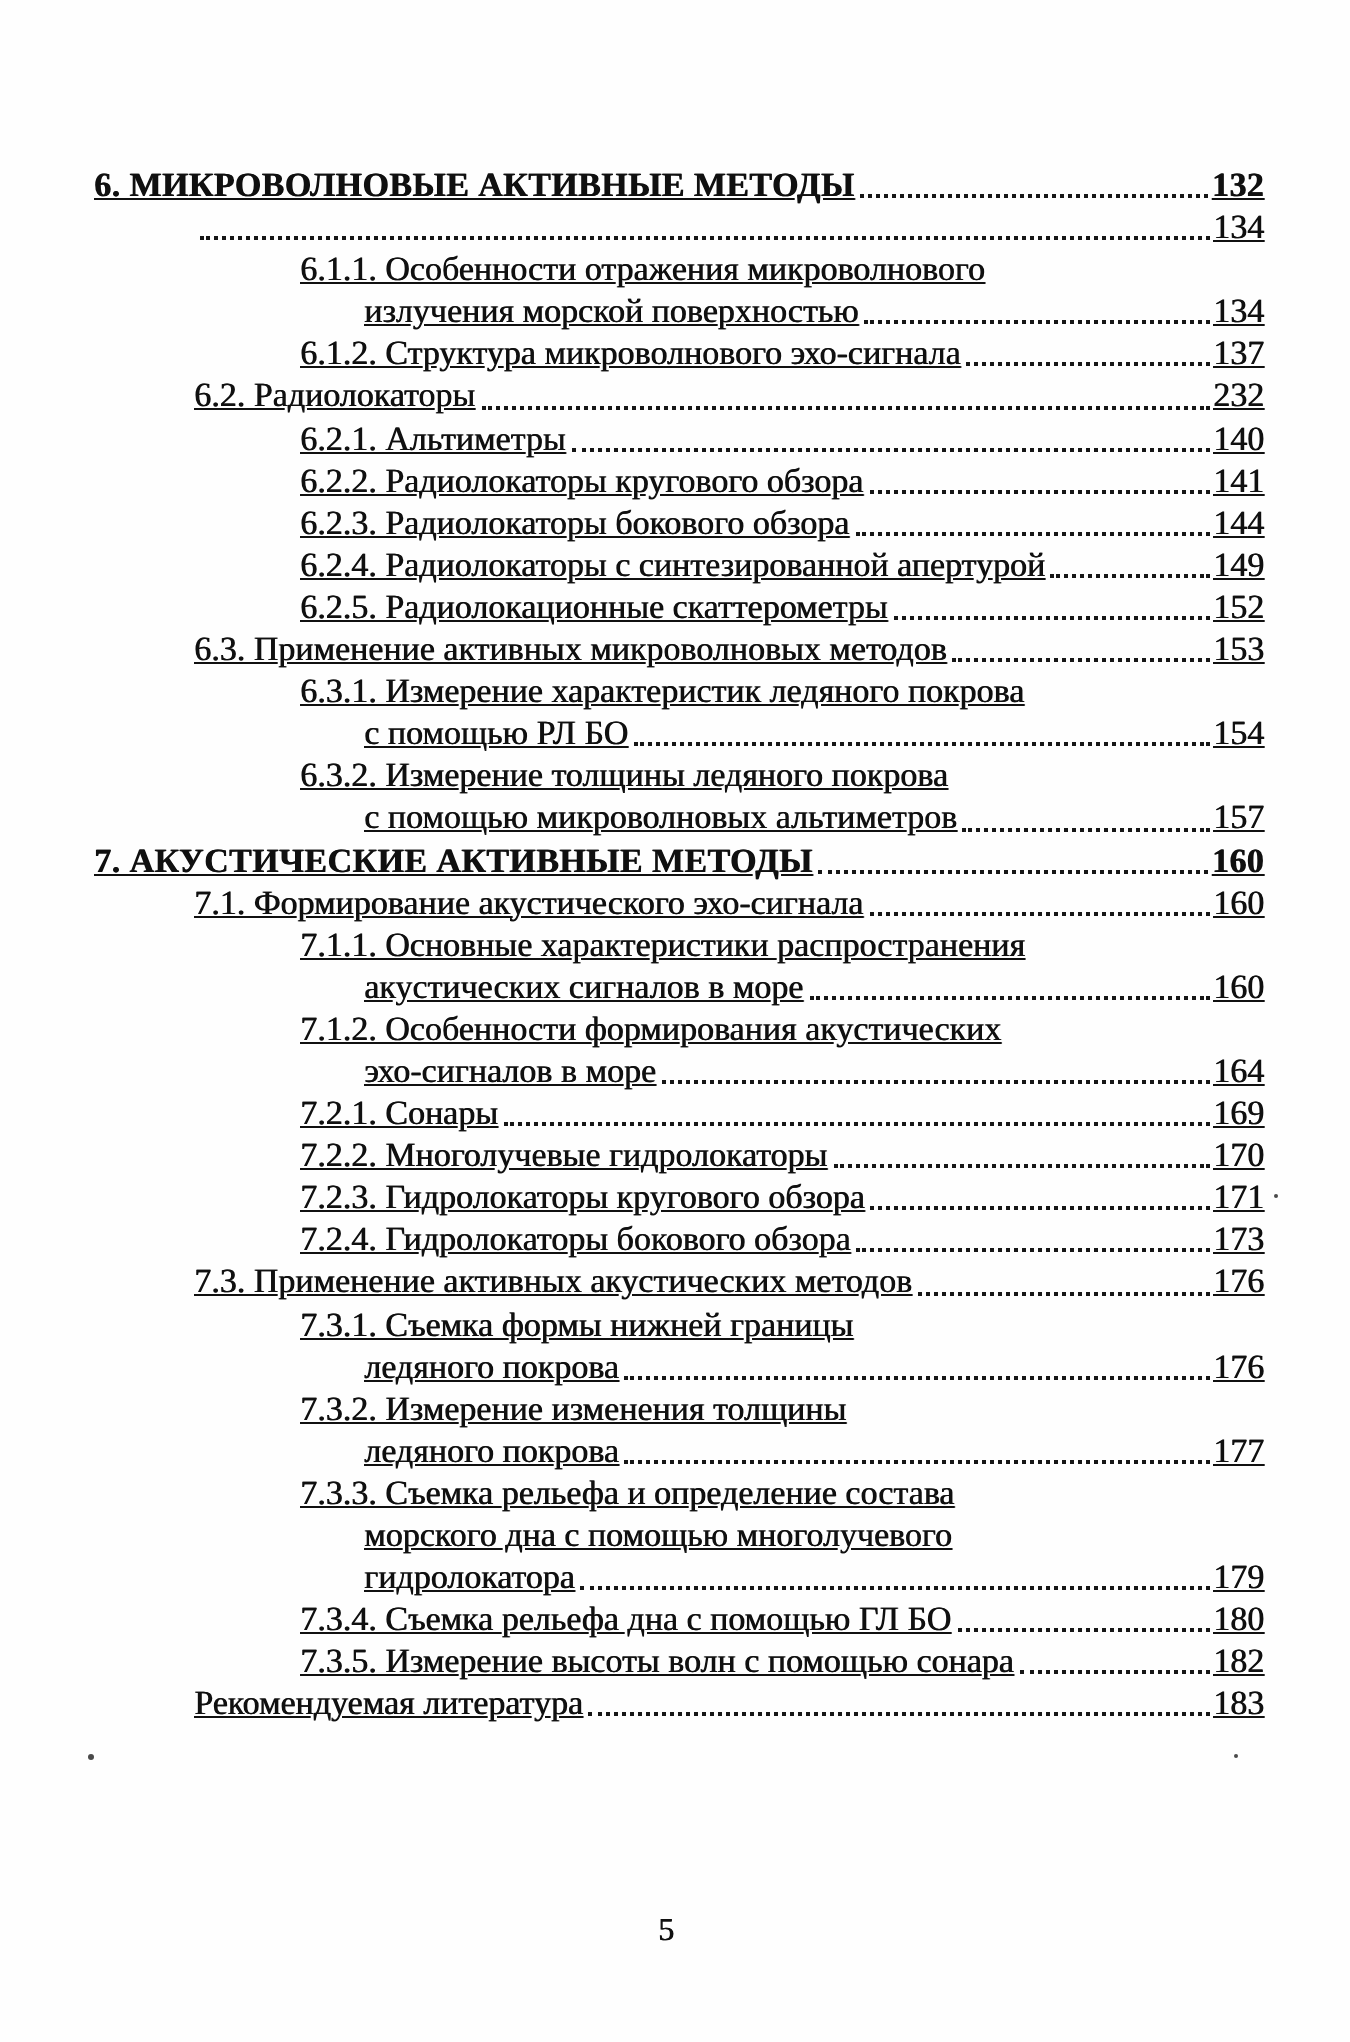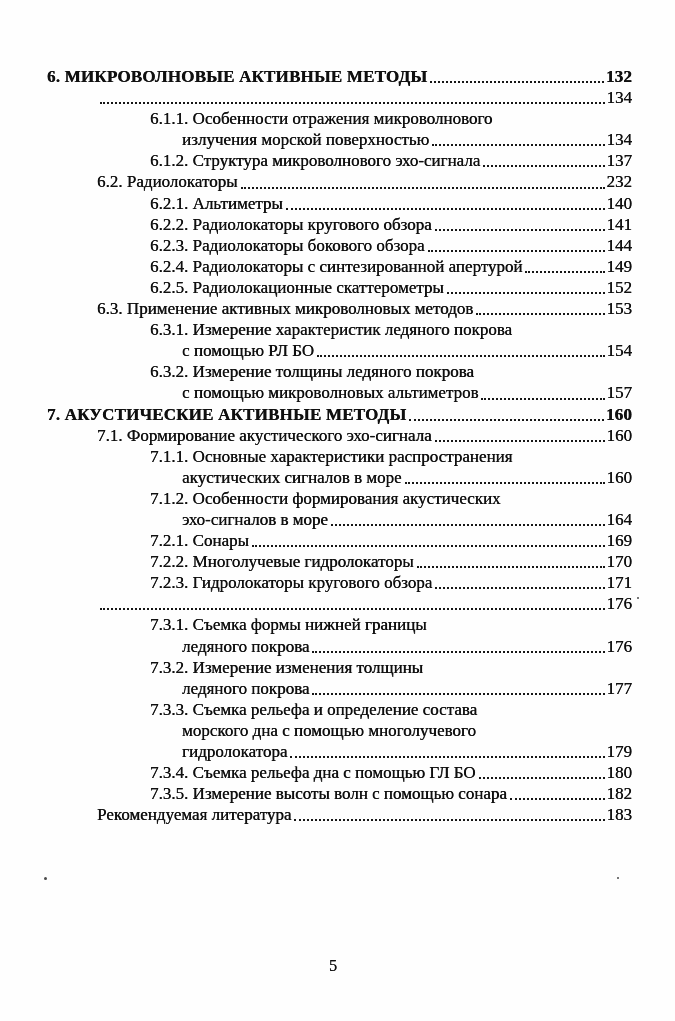--- a/index.html
+++ b/index.html
@@ -12,22 +12,23 @@
     width: 675px;
     height: 1021px;
     background: #fefefe;
     overflow: hidden;
     font-family: "Liberation Serif", "DejaVu Serif", serif;
     color: #101010;
   }
   .toc {
     position: absolute;
     left: 47px;
-    top: 66px;
+    top: 82px;
     width: 585px;
+    text-decoration: underline;
   }
   .toc-line {
     display: flex;
     align-items: flex-end;
     line-height: 21.1px;
     font-size: 17px;
     text-shadow: 0.35px 0 0 currentColor; 
   }
   .toc-line.bold {
     font-weight: 700;
@@ -187,21 +188,27 @@
       <div class="toc-line lvl3">
     <span class="toc-text">7.2.2. Многолучевые гидролокаторы</span>
     <span class="toc-leader"></span>
     <span class="toc-page">170</span>
   </div>
       <div class="toc-line lvl3">
     <span class="toc-text">7.2.3. Гидролокаторы кругового обзора</span>
     <span class="toc-leader"></span>
     <span class="toc-page">171</span>
   </div>
-      <div class="toc-line lvl2">
+      <div class="toc-line lvl3">
+    <span class="toc-text">7.2.4. Гидролокаторы бокового обзора</span>
+    <span class="toc-leader"></span>
+    <span class="toc-page">173</span>
+  </div>
+      <div class="toc-line lvl2">
+    <span class="toc-text">7.3. Применение активных акустических методов</span>
     <span class="toc-leader"></span>
     <span class="toc-page">176</span>
   </div>
       <div class="toc-line lvl3">
     <span class="toc-text">7.3.1. Съемка формы нижней границы</span>
 
   </div>
       <div class="toc-line lvl3 cont">
     <span class="toc-text">ледяного покрова</span>
     <span class="toc-leader"></span>

